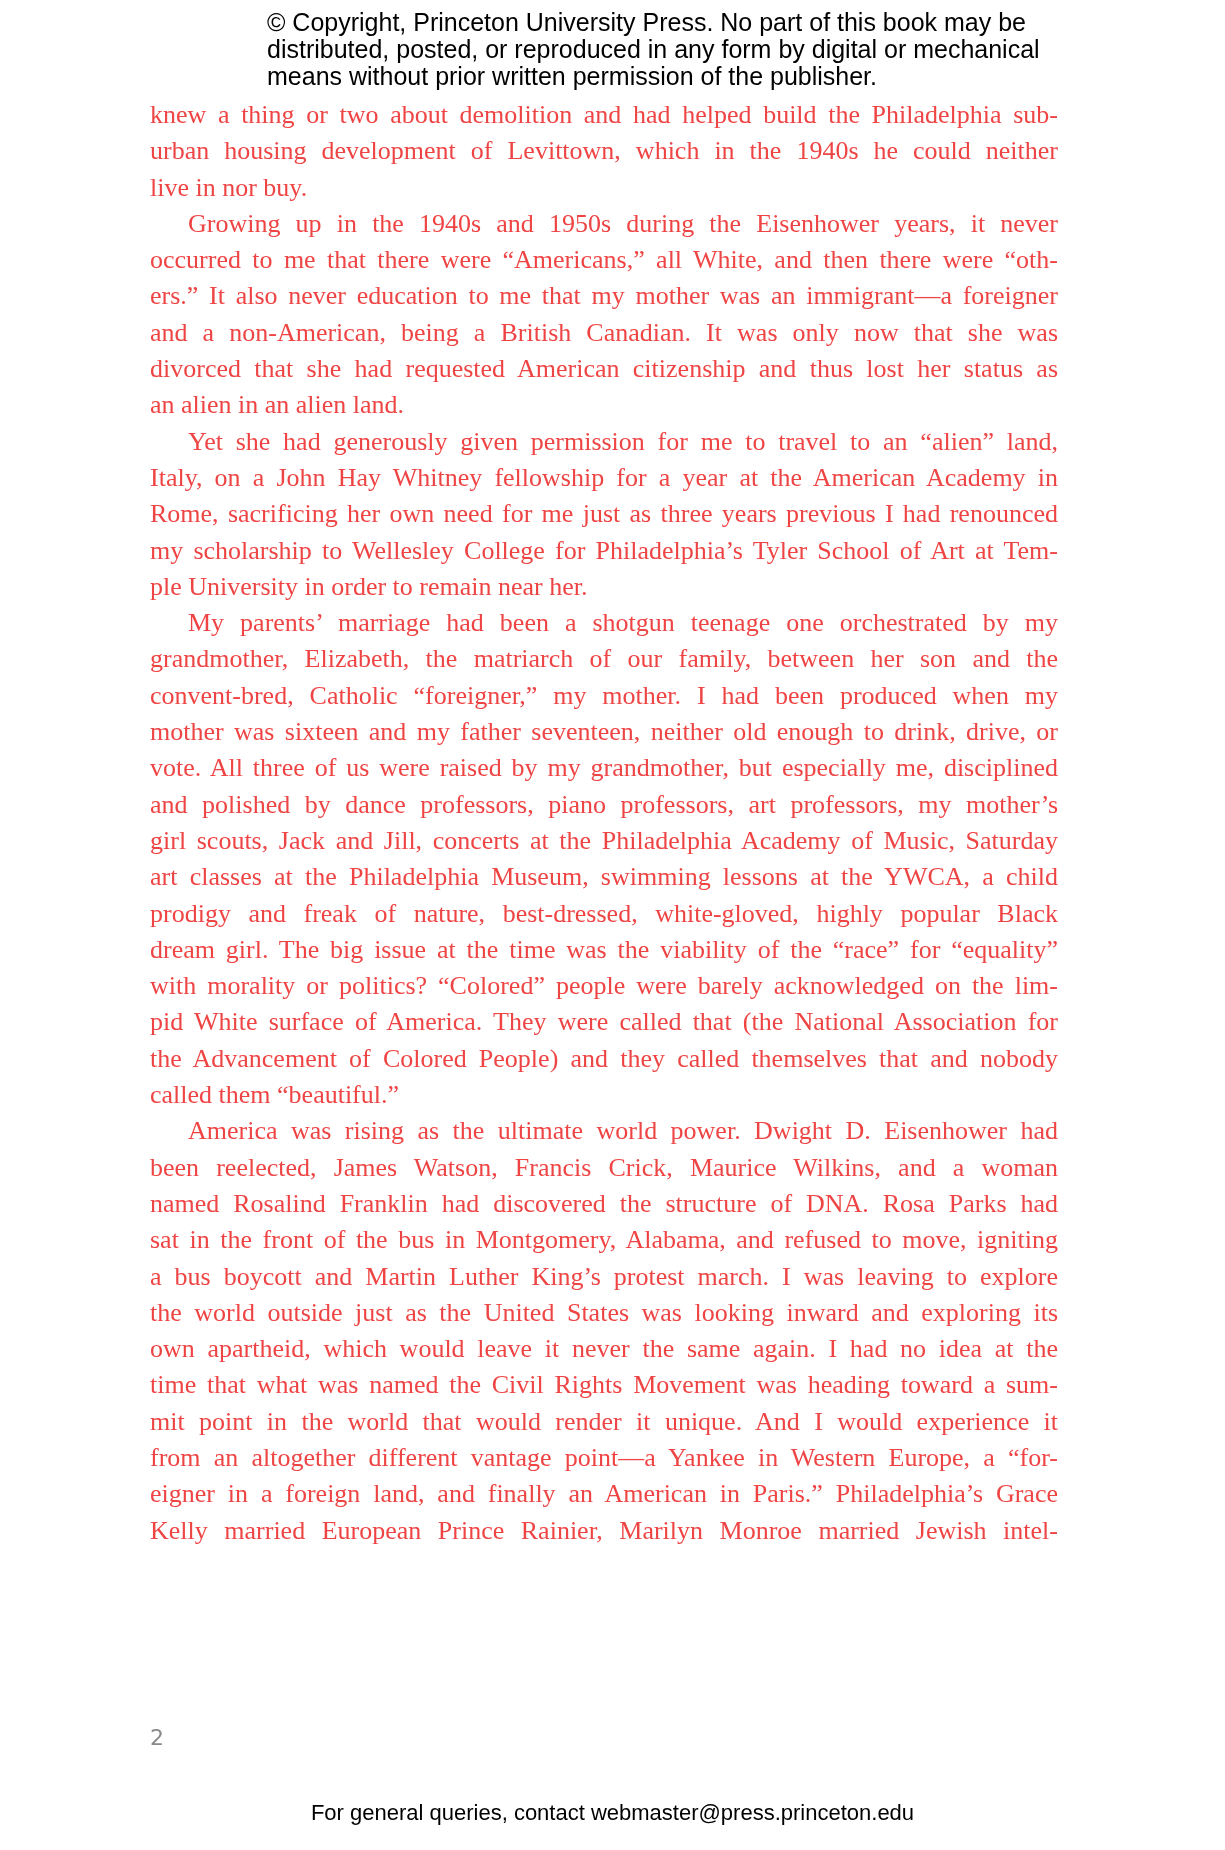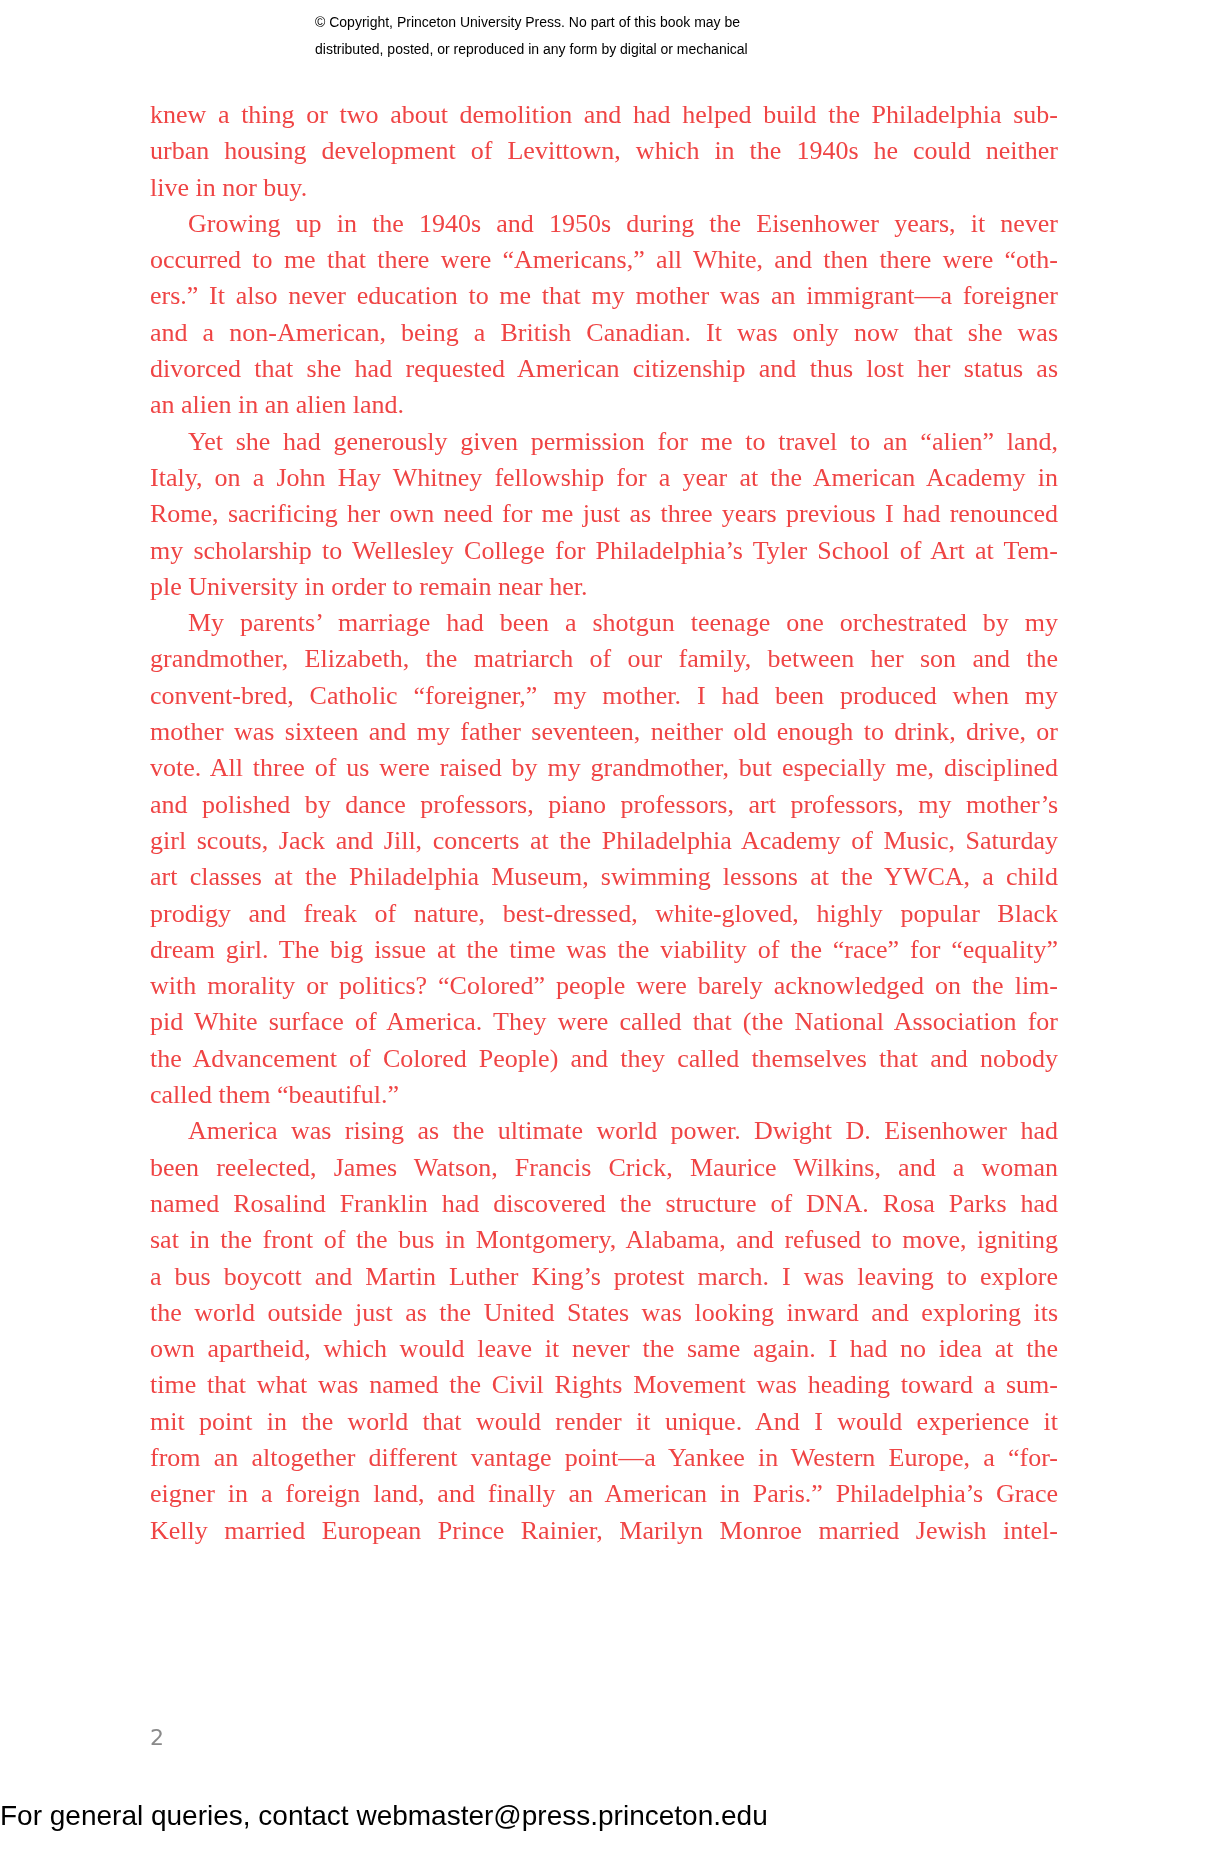--- a/index.html
+++ b/index.html
@@ -12,24 +12,23 @@
       height: 1850px;
       position: relative;
       overflow: hidden;
     }
     .copyright {
       position: absolute;
       left: 267px;
       top: 9px;
       width: 720px;
       font-family: "Liberation Sans", sans-serif;
-      font-size: 14px;
+      font-size: 25px;
       line-height: 27px;
       color: #000000;
-      margin-left: 48px;
     }
     .copyright .line { display: block; white-space: nowrap; }
     .body-text {
       position: absolute;
       left: 150px;
       top: 97px;
       width: 908px;
       font-family: "Liberation Serif", serif;
       font-size: 26px;
       line-height: 36.3px;
@@ -54,32 +53,33 @@
       top: 1725px;
       font-family: "DejaVu Sans", sans-serif;
       font-size: 22px;
       color: #8a8a8a;
     }
     .footer {
       position: absolute;
       left: 0;
       width: 1225px;
       top: 1800px;
-      text-align: left;
+      text-align: center;
       font-family: "Liberation Sans", sans-serif;
-      font-size: 28px;
+      font-size: 22px;
       color: #000000;
     }
   </style>
 </head>
 <body>
 
 <div class="copyright">
   <span class="line">© Copyright, Princeton University Press. No part of this book may be</span>
   <span class="line">distributed, posted, or reproduced in any form by digital or mechanical</span>
+  <span class="line">means without prior written permission of the publisher.</span>
 </div>
 
 <div class="body-text" id="body-text">
     <div class="paragraph">
       <span class="line">knew a thing or two about demolition and had helped build the Philadelphia sub-</span>
       <span class="line">urban housing development of Levittown, which in the 1940s he could neither</span>
       <span class="line last">live in nor buy.</span>
     </div>
     <div class="paragraph">
       <span class="line indent">Growing up in the 1940s and 1950s during the Eisenhower years, it never</span>

